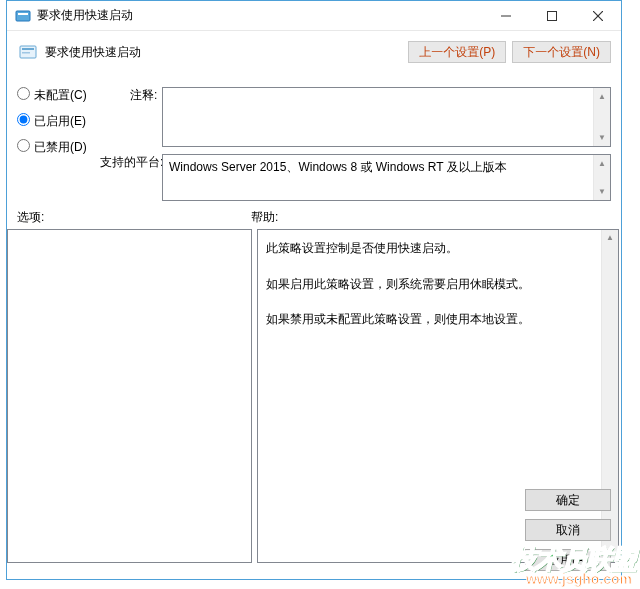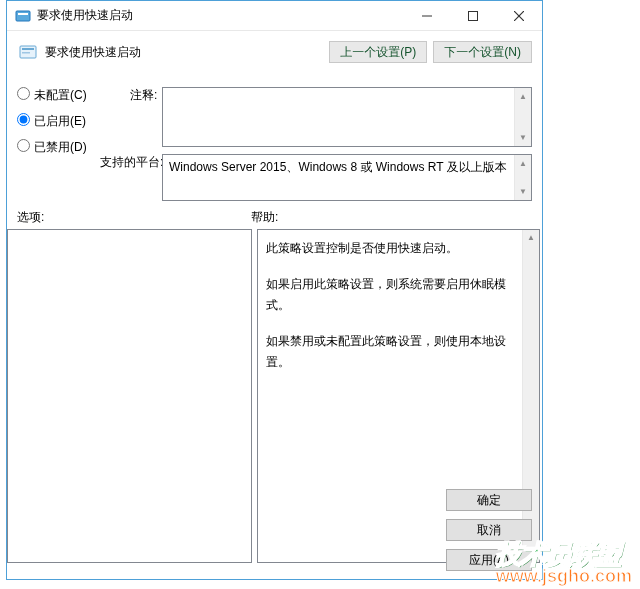--- a/index.html
+++ b/index.html
@@ -9,21 +9,21 @@
       background: #fff;
       width: 640px;
       height: 589px;
       overflow: hidden;
       position: relative;
     }
     .window {
       position: absolute;
       left: 6px;
       top: 0;
-      width: 537px;
+      width: 616px;
       height: 580px;
       border: 1px solid #4da0d8;
       background: #fff;
       display: flex;
       flex-direction: column;
     }
     .titlebar {
       height: 30px;
       display: flex;
       align-items: center;
@@ -80,21 +80,21 @@
       align-items: center;
       justify-content: center;
     }
     .header-title { flex: 1; }
     .nav-btn {
       height: 22px;
       padding: 0 10px;
       margin-left: 6px;
       border: 1px solid #c8c8c8;
       background: #e9e9e9;
-      color: #14532d;
+      color: #c2410c;
       font-size: 12px;
       line-height: 20px;
     }
     .radio-section {
       position: absolute;
       left: 10px;
       top: 56px;
     }
     .radio-row {
       display: flex;
@@ -203,21 +203,21 @@
     .wm-main {
       font-size: 26px;
       font-weight: 900;
       font-style: italic;
       color: #29b24a;
       -webkit-text-stroke: 2px #fff;
       text-shadow: 1px 1px 0 #177b2f;
       letter-spacing: -1px;
     }
     .wm-sub {
-      font-size: 18px;
+      font-size: 14px;
       font-weight: bold;
       color: #ff7a1f;
       -webkit-text-stroke: 1px #fff;
       text-align: right;
       margin-top: -6px;
       margin-right: 4px;
     }
   </style>
 </head>
 <body>

